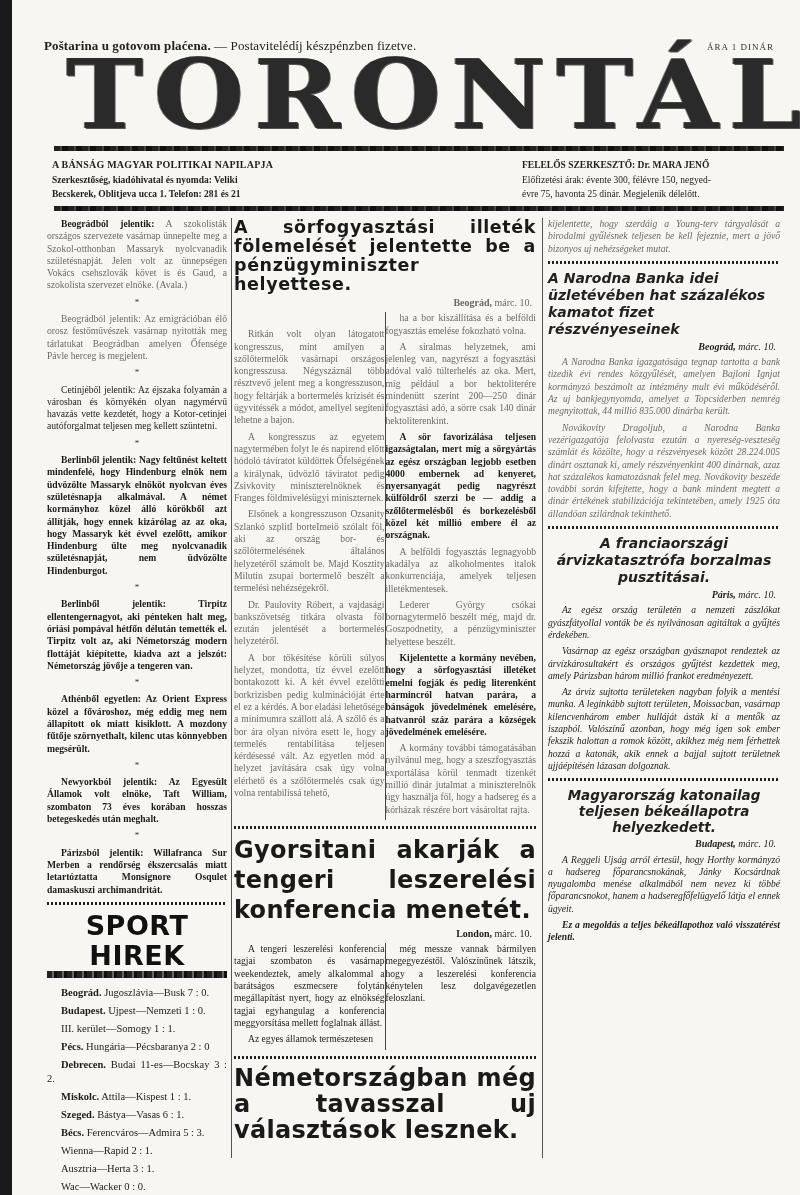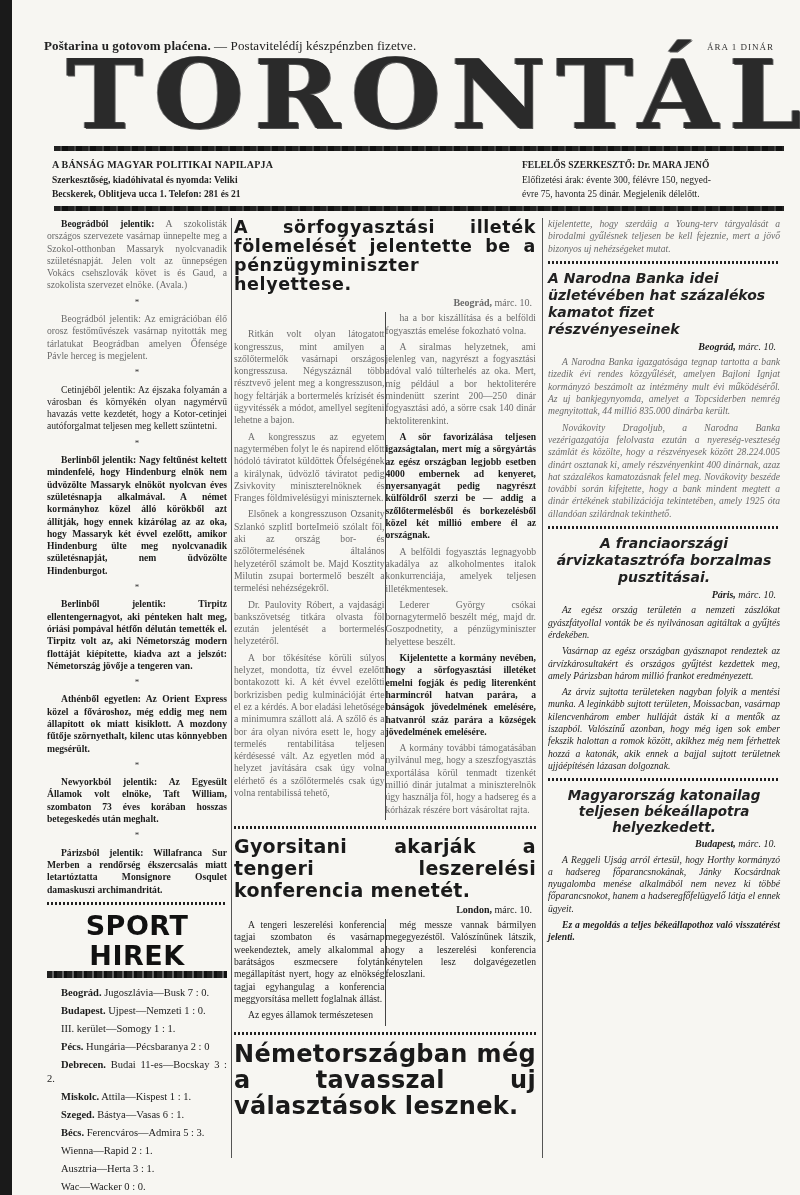--- a/index.html
+++ b/index.html
@@ -152,21 +152,21 @@
           <p class="faded">A belföldi fogyasztás legnagyobb akadálya az alkoholmentes italok konkurrenciája, amelyek teljesen illetékmentesek.</p>
           <p class="faded">Lederer György csókai bornagytermelő beszélt még, majd dr. Goszpodnetity, a pénzügyminiszter helyettese beszélt.</p>
           <p class="b">Kijelentette a kormány nevében, hogy a sörfogyasztási illetéket emelni fogják és pedig literenként harmincról hatvan parára, a bánságok jövedelmének emelésére, hatvanról száz parára a községek jövedelmének emelésére.</p>
           <p class="faded">A kormány további támogatásában nyilvánul meg, hogy a szeszfogyasztás exportálása körül tenmadt tizenkét millió dinár jutalmat a miniszterelnök úgy használja föl, hogy a hadsereg és a kórházak részére bort vásároltat rajta.</p>
         </div>
       </div>
     </div>
     <div class="dots"></div>
 
     <div>
-      <div class="hl-heavy" style="font-size:19px;line-height:22px">Gyorsitani akarják a tengeri leszerelési konferencia menetét.</div>
+      <div class="hl-heavy" style="font-size:24px;line-height:30px">Gyorsitani akarják a tengeri leszerelési konferencia menetét.</div>
       <div class="dateline"><span class="city">London,</span><span> márc. 10.</span></div>
       <div class="twocol">
         <div>
           <p>A tengeri leszerelési konferencia tagjai szombaton és vasárnap weekendeztek, amely alkalommal a barátságos eszmecsere folytán megállapítást nyert, hogy az elnökség tagjai egyhangulag a konferencia meggyorsítása mellett foglalnak állást.</p>
           <p>Az egyes államok természetesen</p>
         </div>
         <div class="sep"></div>
         <div>
           <p>még messze vannak bármilyen megegyezéstől. Valószínűnek látszik, hogy a leszerelési konferencia kénytelen lesz dolgavégezetlen feloszlani.</p>
         </div>

